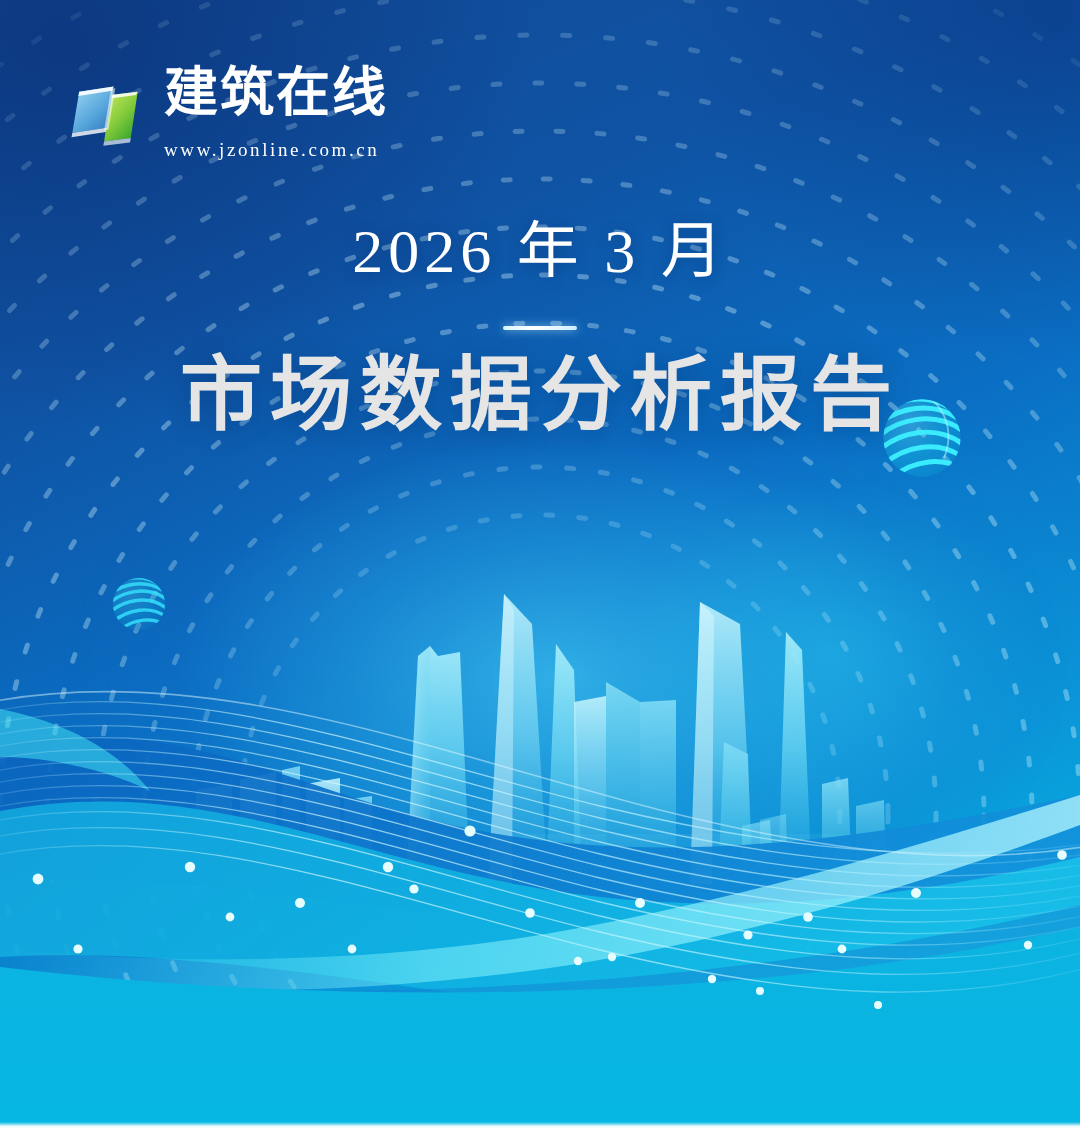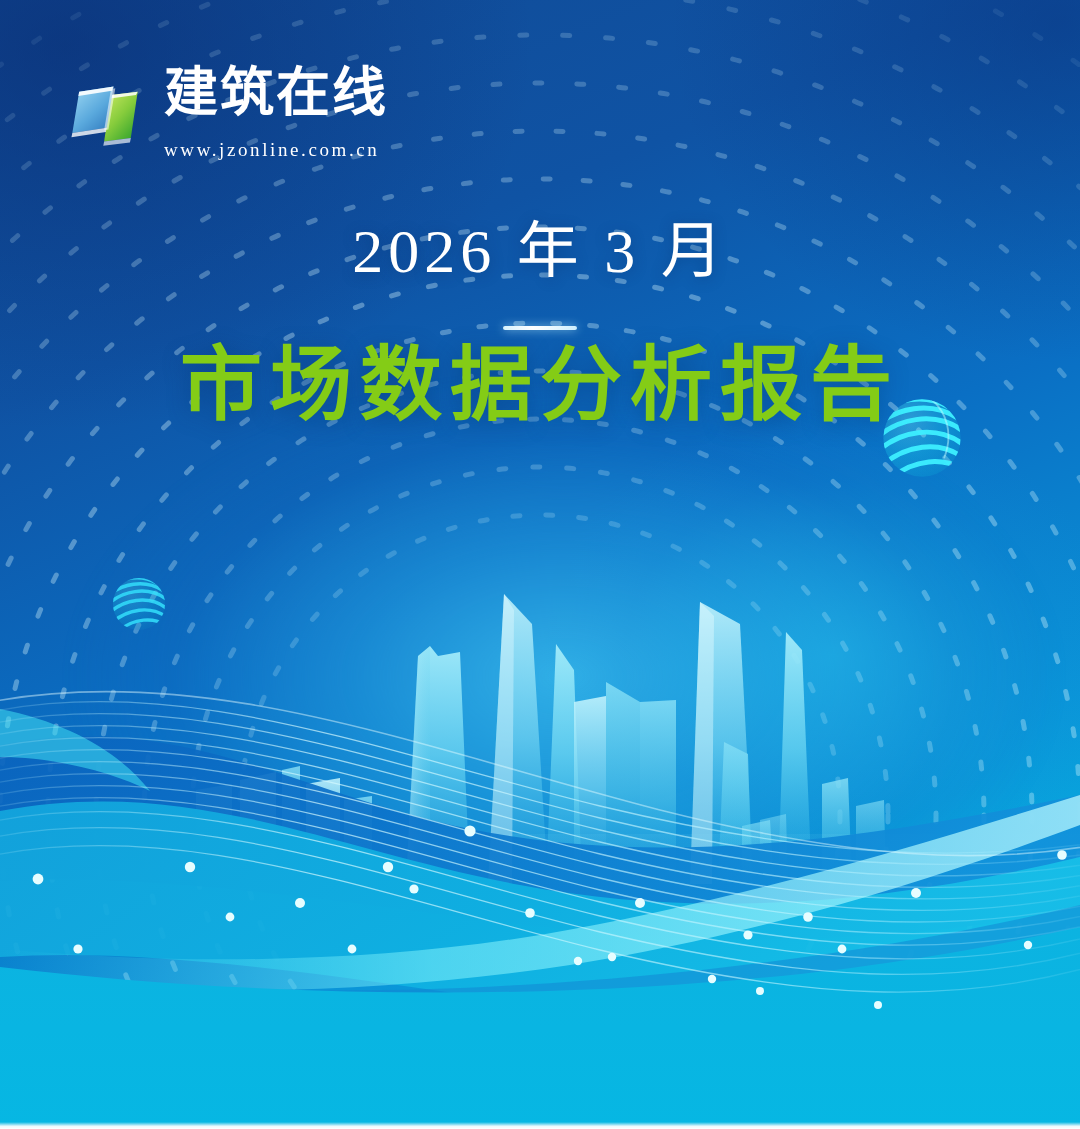--- a/index.html
+++ b/index.html
@@ -96,36 +96,36 @@
   .globe-left{left:108px; top:573px; width:62px; height:62px; opacity:.88;}
 
   
   .logo{
     position:absolute; left:62px; top:66px;
     display:flex; align-items:center; gap:16px;
     z-index:6;
   }
   .logo-mark{width:86px;height:86px;flex:0 0 86px;}
   .logo-mark svg{width:100%;height:100%;display:block;}
-  .logo-text{display:flex;flex-direction:column;align-items:flex-start;}
+  .logo-text{display:flex;flex-direction:column;align-items:flex-start;gap:11px;}
   .logo-cn{
     font-family:"Liberation Serif","DejaVu Serif",serif;
     font-weight:700;
     font-size:54px;
     line-height:1.02;
     color:#ffffff;
     letter-spacing:2px;
     white-space:nowrap;
   }
   .logo-url{
     font-family:"Liberation Serif","DejaVu Serif",serif;
     font-size:19px;
     color:#ffffff;
     letter-spacing:2.6px;
-    margin-top:18px;
+    margin-top:7px;
     white-space:nowrap;
   }
 
   
   .headline{
     position:absolute;
     left:0; right:0; top:220px;
     text-align:center;
     z-index:5;
   }
@@ -148,25 +148,25 @@
     margin-top:44px;
     font-family:"Liberation Serif","DejaVu Serif",serif;
     font-weight:700;
     font-size:58px;
     color:#ffffff;
     letter-spacing:7px;
     line-height:1.12;
     text-shadow:0 3px 18px rgba(4,48,110,.40);
   }
   .title-2{
-    margin-top:10px;
+    margin-top:20px;
     font-family:"Liberation Serif","DejaVu Serif",serif;
     font-weight:700;
     font-size:82px;
-    color:#84cc16;
+    color:#e5e5e5;
     letter-spacing:8px;
     line-height:1.12;
     text-shadow:0 4px 22px rgba(4,48,110,.42);
   }
 </style>
 </head>
 <body>
 
 <div class="poster">
 

